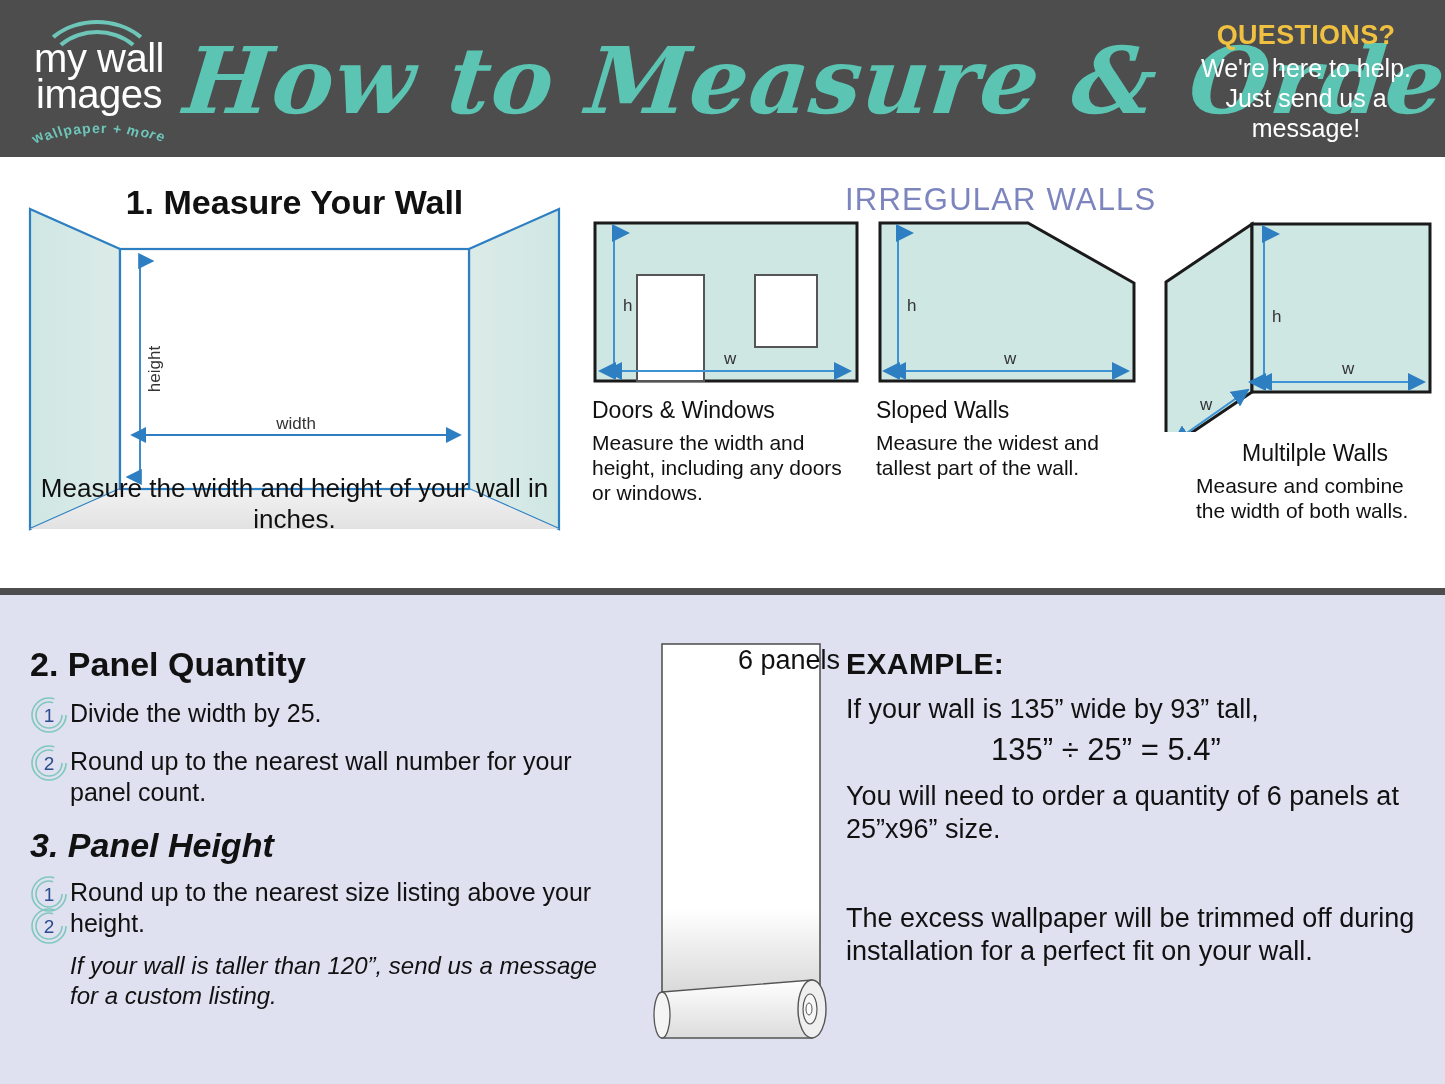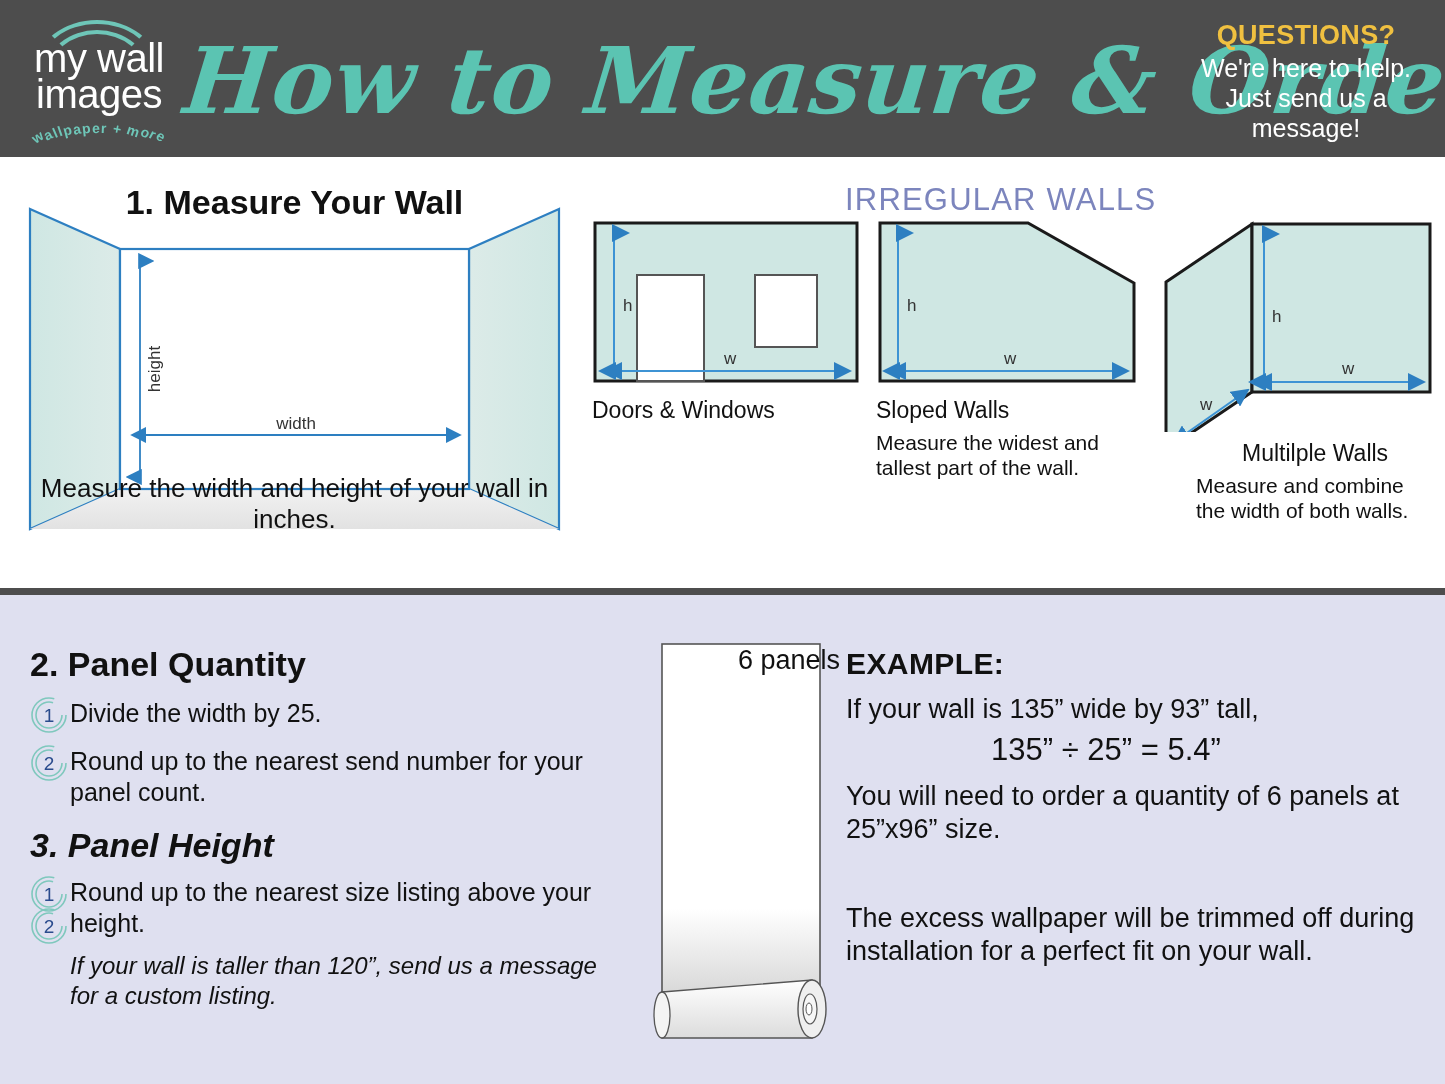--- a/index.html
+++ b/index.html
@@ -185,20 +185,21 @@
       <svg width="268" height="170">
         <rect x="3" y="4" width="262" height="158" fill="#cfe7e3" stroke="#1a1a1a" stroke-width="3"></rect>
         <rect x="45" y="56" width="67" height="106" fill="#ffffff" stroke="#555" stroke-width="2"></rect>
         <rect x="163" y="56" width="62" height="72" fill="#ffffff" stroke="#555" stroke-width="2"></rect>
         <line x1="22" y1="14" x2="22" y2="152" stroke="#3d93d4" stroke-width="2" marker-start="url(#aUp)" marker-end="url(#aDn)"></line>
         <line x1="14" y1="152" x2="258" y2="152" stroke="#3d93d4" stroke-width="2" marker-start="url(#aL)" marker-end="url(#aR)"></line>
         <text class="dim-label" x="31" y="92">h</text>
         <text class="dim-label" x="132" y="145">w</text>
       </svg>
       <div class="irr-name">Doors &amp; Windows</div>
+      <div class="irr-desc">Measure the width and height, including any doors or windows.</div>
     </div>
 
     <div class="irr-col" style="left:876px; top:62px; width:262px;">
       <svg width="262" height="170">
         <polygon points="4,4 152,4 258,64 258,162 4,162" fill="#cfe7e3" stroke="#1a1a1a" stroke-width="3"></polygon>
         <line x1="22" y1="14" x2="22" y2="152" stroke="#3d93d4" stroke-width="2" marker-start="url(#aUp)" marker-end="url(#aDn)"></line>
         <line x1="14" y1="152" x2="252" y2="152" stroke="#3d93d4" stroke-width="2" marker-start="url(#aL)" marker-end="url(#aR)"></line>
         <text class="dim-label" x="31" y="92">h</text>
         <text class="dim-label" x="128" y="145">w</text>
       </svg>
@@ -243,21 +244,21 @@
       </div>
 
       <div class="step-row">
         <div class="step-num">
           <svg width="40" height="38" viewBox="0 0 40 38">
             <circle cx="19" cy="19" r="17" fill="none" stroke="#7fc8bd" stroke-width="1.6" stroke-dasharray="85 22"></circle>
             <circle cx="19" cy="19" r="13" fill="none" stroke="#7fc8bd" stroke-width="1.6" stroke-dasharray="65 18"></circle>
             <text x="19" y="26" text-anchor="middle" font-size="19" fill="#2a4b8d" font-family="Liberation Sans, sans-serif">2</text>
           </svg>
         </div>
-        <div class="step-text">Round up to the nearest send number for your panel count.</div>
+        <div class="step-text">Round up to the nearest wall number for your panel count.</div>
       </div>
 
       <div class="step-head" style="margin-top:18px;font-style:italic;">3. Panel Height</div>
 
       <div class="step-row" style="margin-top:12px;">
         <div class="step-num">
           <svg width="40" height="38" viewBox="0 0 40 38">
             <circle cx="19" cy="19" r="17" fill="none" stroke="#7fc8bd" stroke-width="1.6" stroke-dasharray="85 22"></circle>
             <circle cx="19" cy="19" r="13" fill="none" stroke="#7fc8bd" stroke-width="1.6" stroke-dasharray="65 18"></circle>
             <text x="19" y="26" text-anchor="middle" font-size="19" fill="#2a4b8d" font-family="Liberation Sans, sans-serif">1</text>

